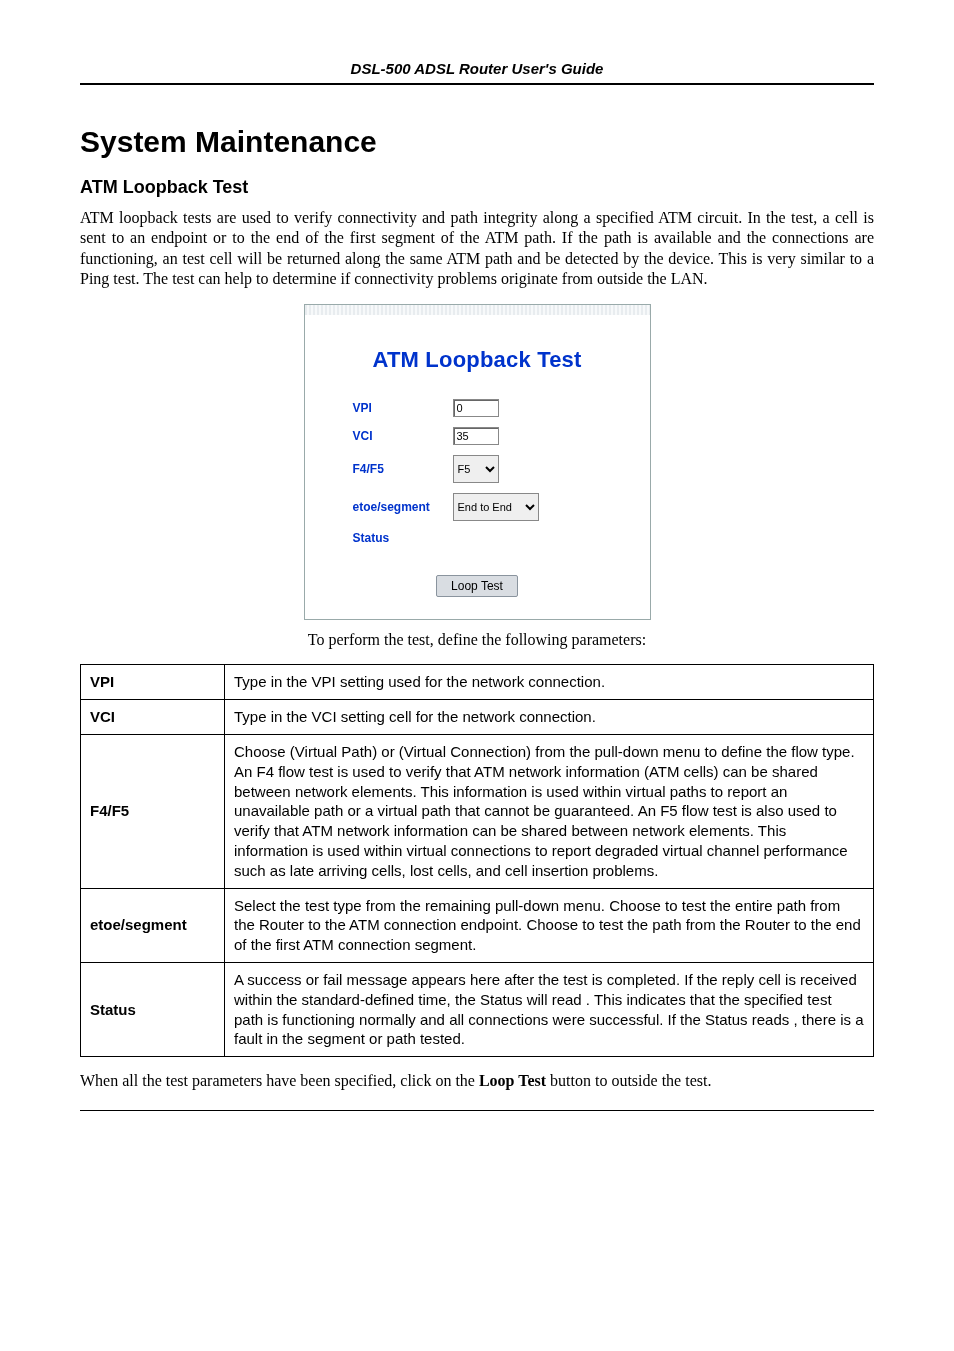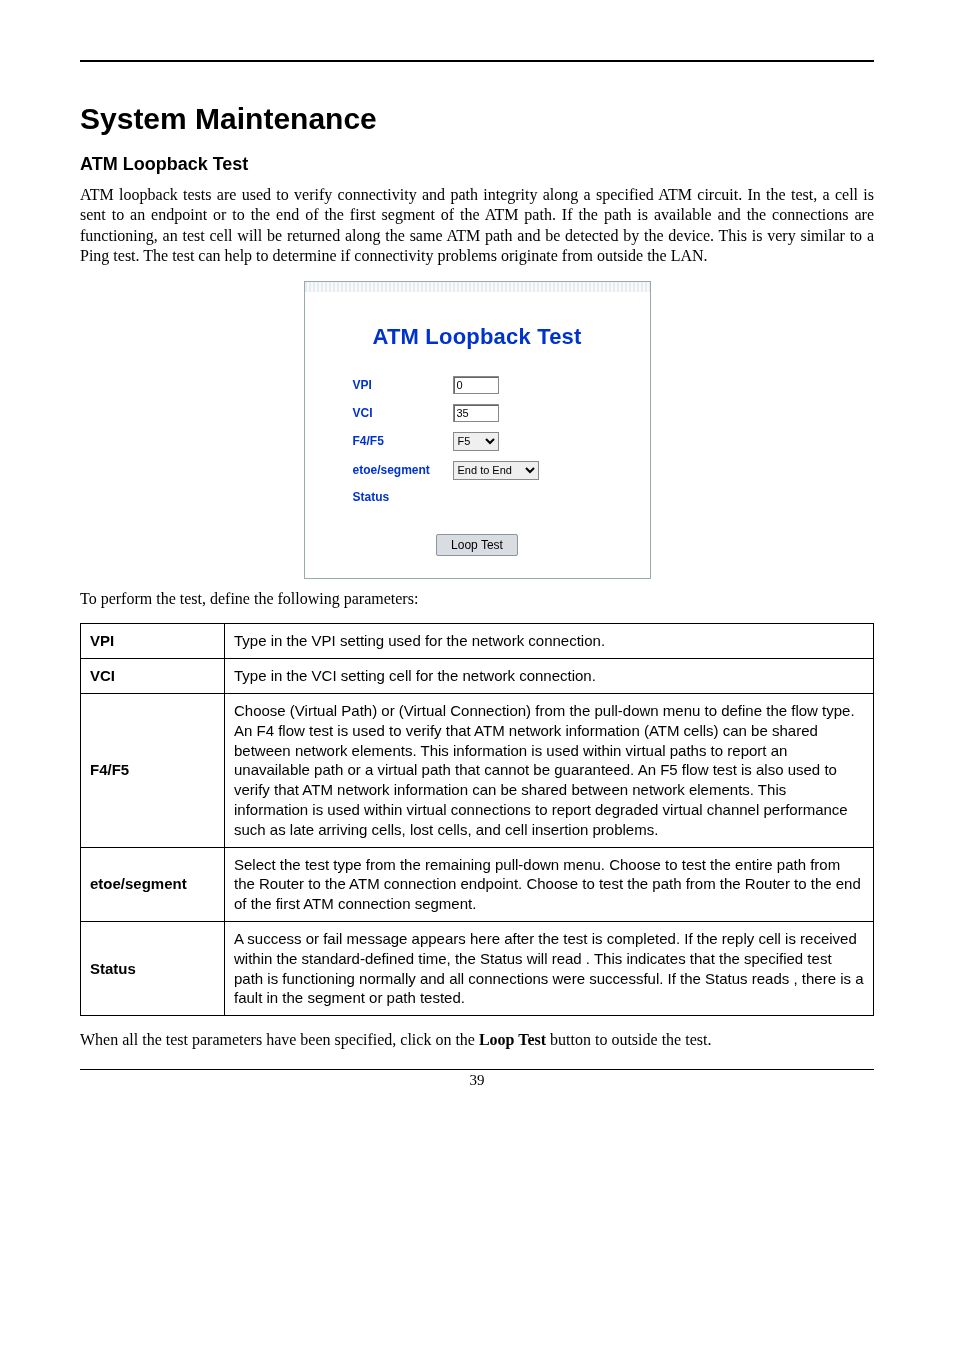--- a/index.html
+++ b/index.html
@@ -89,21 +89,21 @@
     height: 18px;
     border: 1px solid #888;
     box-shadow: inset 1px 1px 0 #666;
     padding: 0 3px;
     box-sizing: border-box;
     background: #fff;
   }
   .atm-select {
     font-family: Arial, Helvetica, sans-serif;
     font-size: 11px;
-    height: 19px;
+    height: 28px;
     border: 1px solid #888;
     background: #efefef;
   }
   .atm-select.sm { width: 46px; }
   .atm-select.md { width: 86px; }
   .atm-btn-row {
     display:flex;
     justify-content:center;
     margin: 30px 0 4px 0;
   }
@@ -152,20 +152,21 @@
   .page-num {
     font-size: 15px;
     margin-top: 2px;
   }
 </style>
 </head>
 <body>
 
 <div class="page">
 
+  <div class="running-header">DSL-500 ADSL Router User's Guide</div>
   <hr class="thick-rule">
 
   <h1 class="section-title">System Maintenance</h1>
 
 
   <h2 class="subsection">ATM Loopback Test</h2>
 
   <p class="body">ATM loopback tests are used to verify connectivity and path integrity along a specified ATM circuit. In the test, a cell is sent to an endpoint or to the end of the first segment of the ATM path. If the path is available and the connections are functioning, an test cell will be returned along the same ATM path and be detected by the device. This is very similar to a Ping test. The test can help to determine if connectivity problems originate from outside the LAN.</p>
 
   <div class="atm-panel-wrap">
@@ -203,21 +204,21 @@
         </div>
 
         <div class="atm-btn-row">
           <button class="atm-btn">Loop Test</button>
         </div>
       </div>
     </div>
   </div>
 
 
-  <p class="body" style="text-align:left;">To perform the test, define the following parameters:</p>
+  <p class="body" style="text-align:center;">To perform the test, define the following parameters:</p>
 
   <table class="param-table">
     <tbody>
         <tr>
       <td class="key">VPI</td>
       <td>Type in the VPI setting used for the network connection.</td>
     </tr>
     <tr>
       <td class="key">VCI</td>
       <td>Type in the VCI setting cell for the network connection.</td>
@@ -236,16 +237,15 @@
     </tr>
   </tbody>
     </table>
 
   <p class="body" style="text-align:left;">
     <span>When all the test parameters have been specified, click on the </span><b>Loop Test</b><span> button to outside the test.</span>
   </p>
 
   <div class="footer">
     <hr class="footer-rule">
-    <div class="page-num">39</div>
   </div>
 
 </div>
 
 </body></html>

